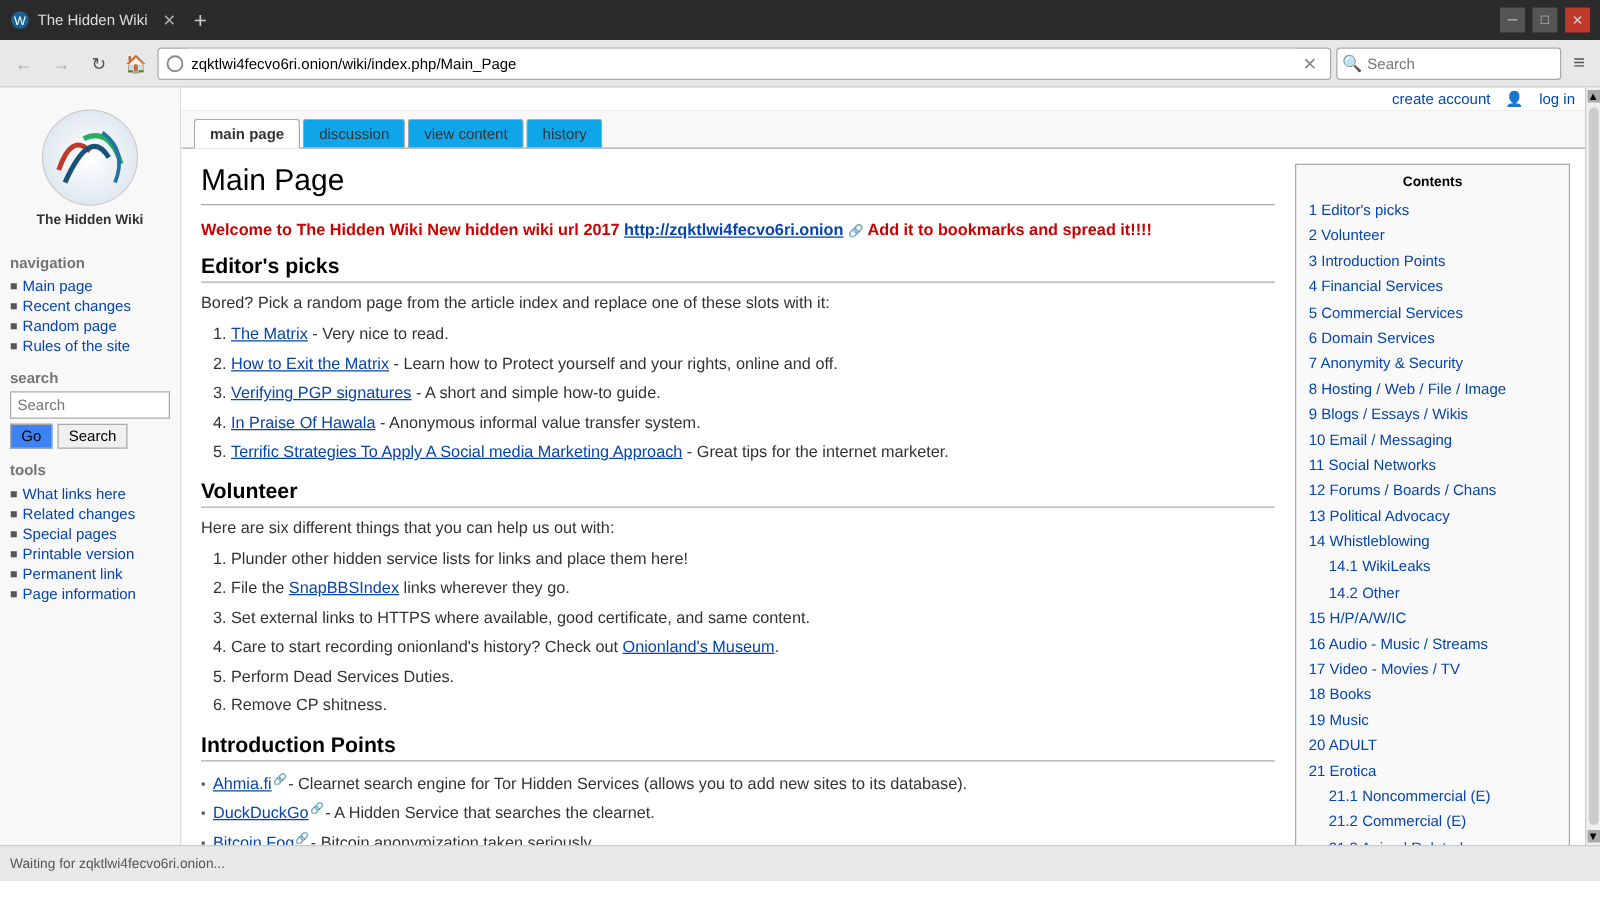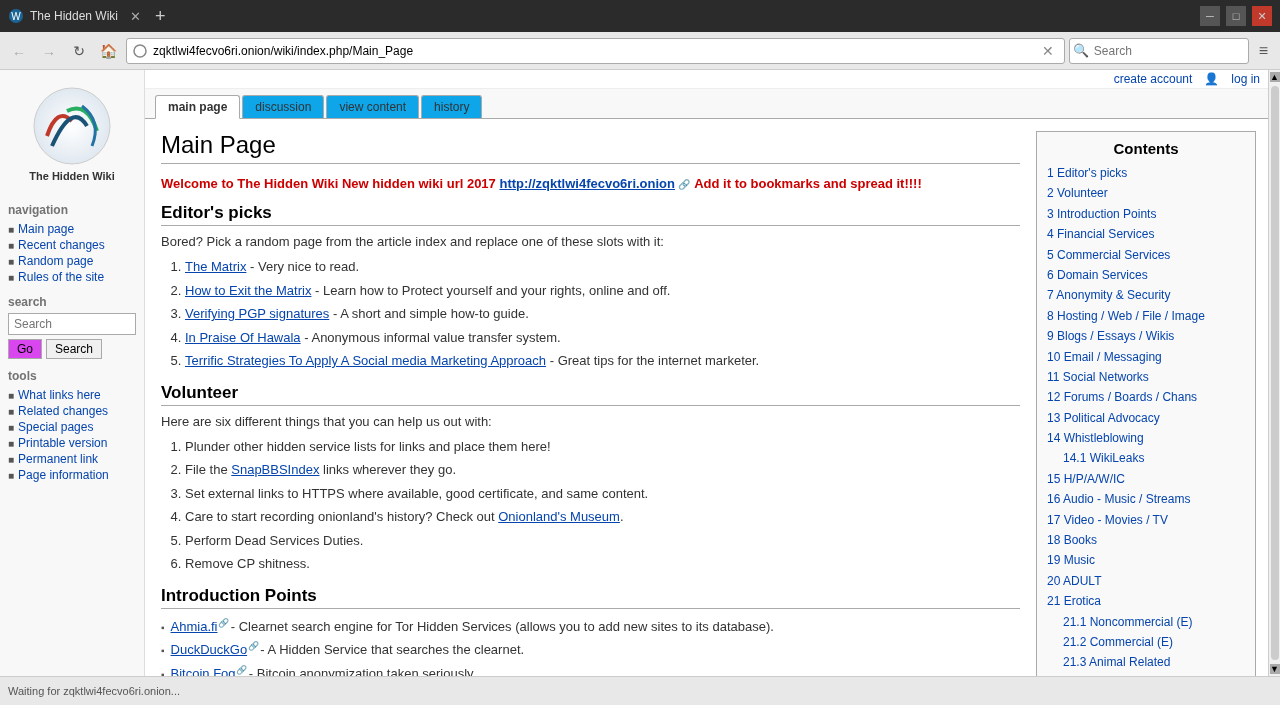--- a/index.html
+++ b/index.html
@@ -243,21 +243,21 @@
       background: #f9f9f9;
       margin: 12px 12px 0 0;
       font-size: 12px;
       padding: 8px 10px;
       align-self: flex-start;
       flex-shrink: 0;
     }
     .toc-title {
       font-weight: bold;
       text-align: center;
-      font-size: 15px;
+      font-size: 11px;
       margin-bottom: 6px;
       color: #000;
     }
     .toc-item {
       line-height: 1.7;
       color: #0645ad;
       cursor: pointer;
     }
     .toc-item.sub {
       padding-left: 16px;
@@ -372,21 +372,21 @@
       <span>Random page</span>
     </div>
     <div class="sidebar-nav-item">
       <span class="sidebar-bullet">■</span>
       <span>Rules of the site</span>
     </div>
 
     <div class="sidebar-section-title">search</div>
     <input type="text" style="width: 100%; border: 1px solid rgb(170, 170, 170); padding: 3px 5px; font-size: 12px; margin-bottom: 4px;" placeholder="Search">
     <div style="display:flex;gap:4px;">
-      <button style="font-size:12px;padding:2px 8px;border:1px solid #aaa;background:#d946ef;cursor:pointer;">Go</button>
+      <button style="font-size:12px;padding:2px 8px;border:1px solid #aaa;background:#3b82f6;cursor:pointer;">Go</button>
       <button style="font-size:12px;padding:2px 8px;border:1px solid #aaa;background:#f0f0f0;cursor:pointer;">Search</button>
     </div>
 
     <div class="sidebar-section-title">tools</div>
     <div class="sidebar-nav-item">
       <span class="sidebar-bullet">■</span>
       <span>What links here</span>
     </div>
     <div class="sidebar-nav-item">
       <span class="sidebar-bullet">■</span>
@@ -547,20 +547,23 @@
         </div>
         <div class="toc-item">
           <span>13 </span><span>Political Advocacy</span>
         </div>
         <div class="toc-item">
           <span>14 </span><span>Whistleblowing</span>
         </div>
         <div class="toc-item sub">
           <span>14.1 </span><span>WikiLeaks</span>
         </div>
+        <div class="toc-item sub">
+          <span>14.2 </span><span>Other</span>
+        </div>
         <div class="toc-item">
           <span>15 </span><span>H/P/A/W/IC</span>
         </div>
         <div class="toc-item">
           <span>16 </span><span>Audio - Music / Streams</span>
         </div>
         <div class="toc-item">
           <span>17 </span><span>Video - Movies / TV</span>
         </div>
         <div class="toc-item">

